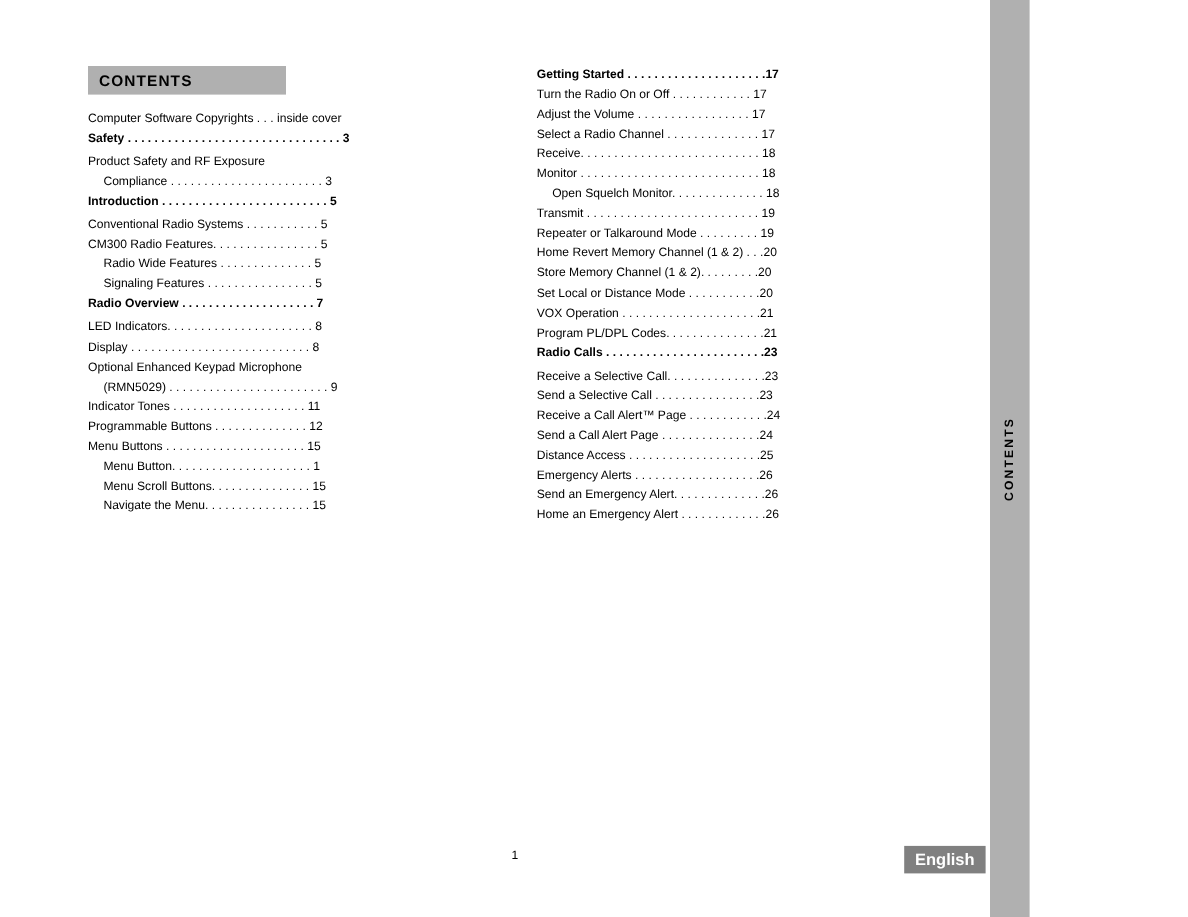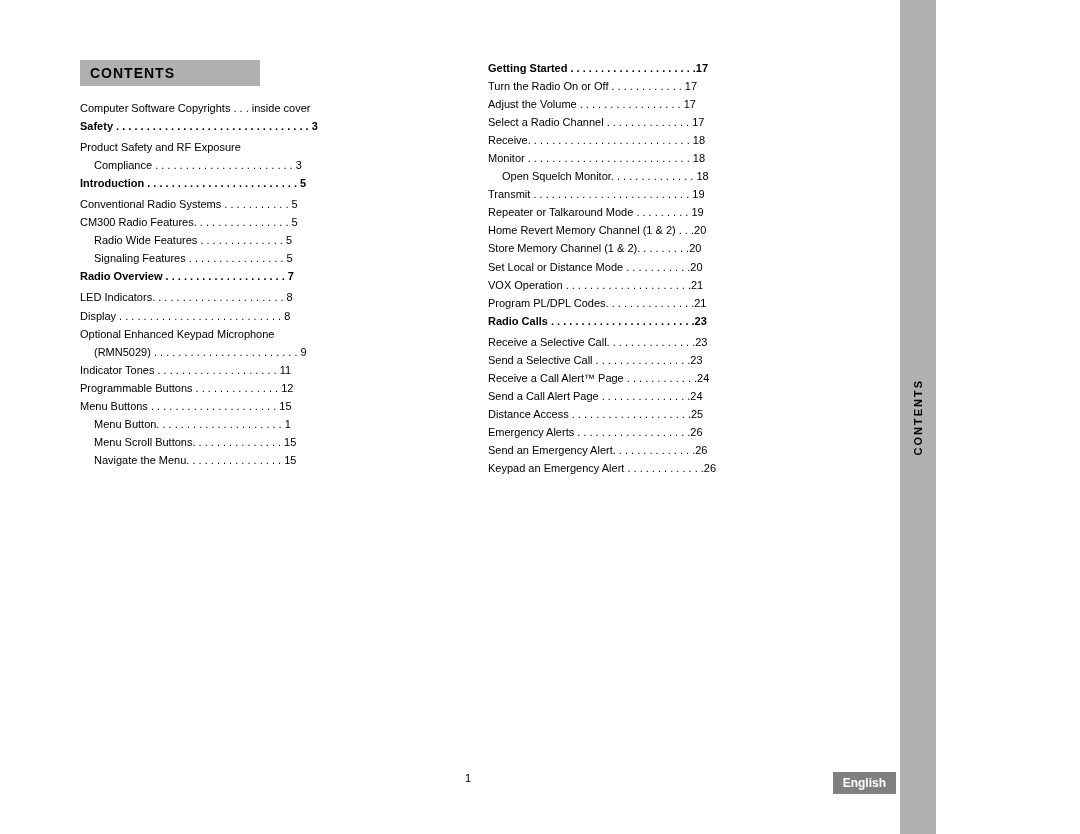--- a/index.html
+++ b/index.html
@@ -85,21 +85,21 @@
       letter-spacing: 2px;
       color: #000;
     }
     
     .english-tab {
       position: absolute;
       bottom: 40px;
       right: 40px;
       background: #808080;
       color: #fff;
-      font-size: 12px;
+      font-size: 15px;
       font-weight: bold;
       padding: 4px 10px;
     }
     
     .page-number {
       position: absolute;
       bottom: 50px;
       left: 50%;
       transform: translateX(-50%);
       font-size: 11px;
@@ -246,21 +246,21 @@
       <div class="toc-entry">
         <span class="toc-title">Distance Access . . . . . . . . . . . . . . . . . . . .25</span>
       </div>
       <div class="toc-entry">
         <span class="toc-title">Emergency Alerts . . . . . . . . . . . . . . . . . . .26</span>
       </div>
       <div class="toc-entry">
         <span class="toc-title">Send an Emergency Alert. . . . . . . . . . . . . .26</span>
       </div>
       <div class="toc-entry">
-        <span class="toc-title">Keypad an Emergency Alert . . . . . . . . . . . . .26</span>
+        <span class="toc-title">Home an Emergency Alert . . . . . . . . . . . . .26</span>
       </div>
     </div>
   </div>
 
   <div class="page-number">1</div>
 
   <div class="right-sidebar">
     <span class="sidebar-label">CONTENTS</span>
   </div>
 

